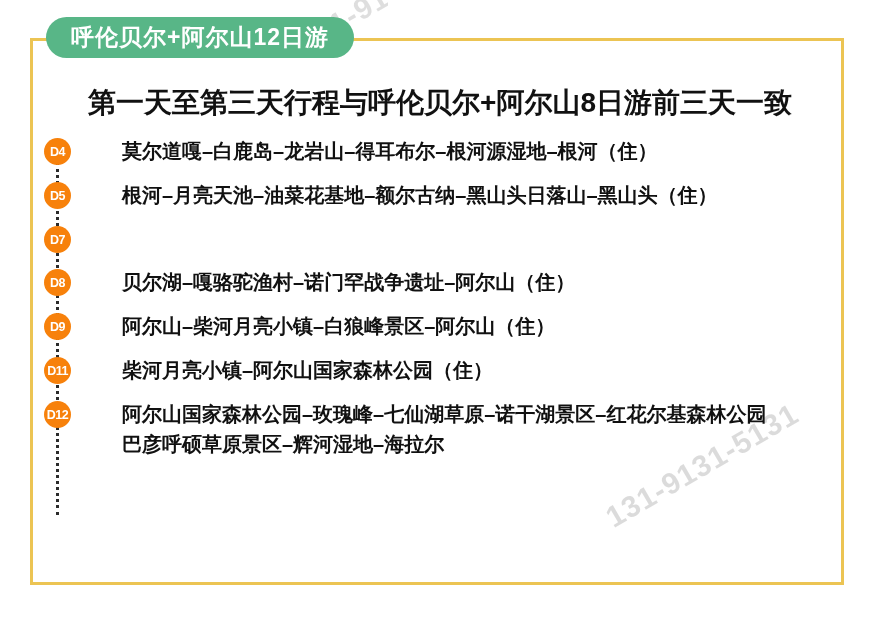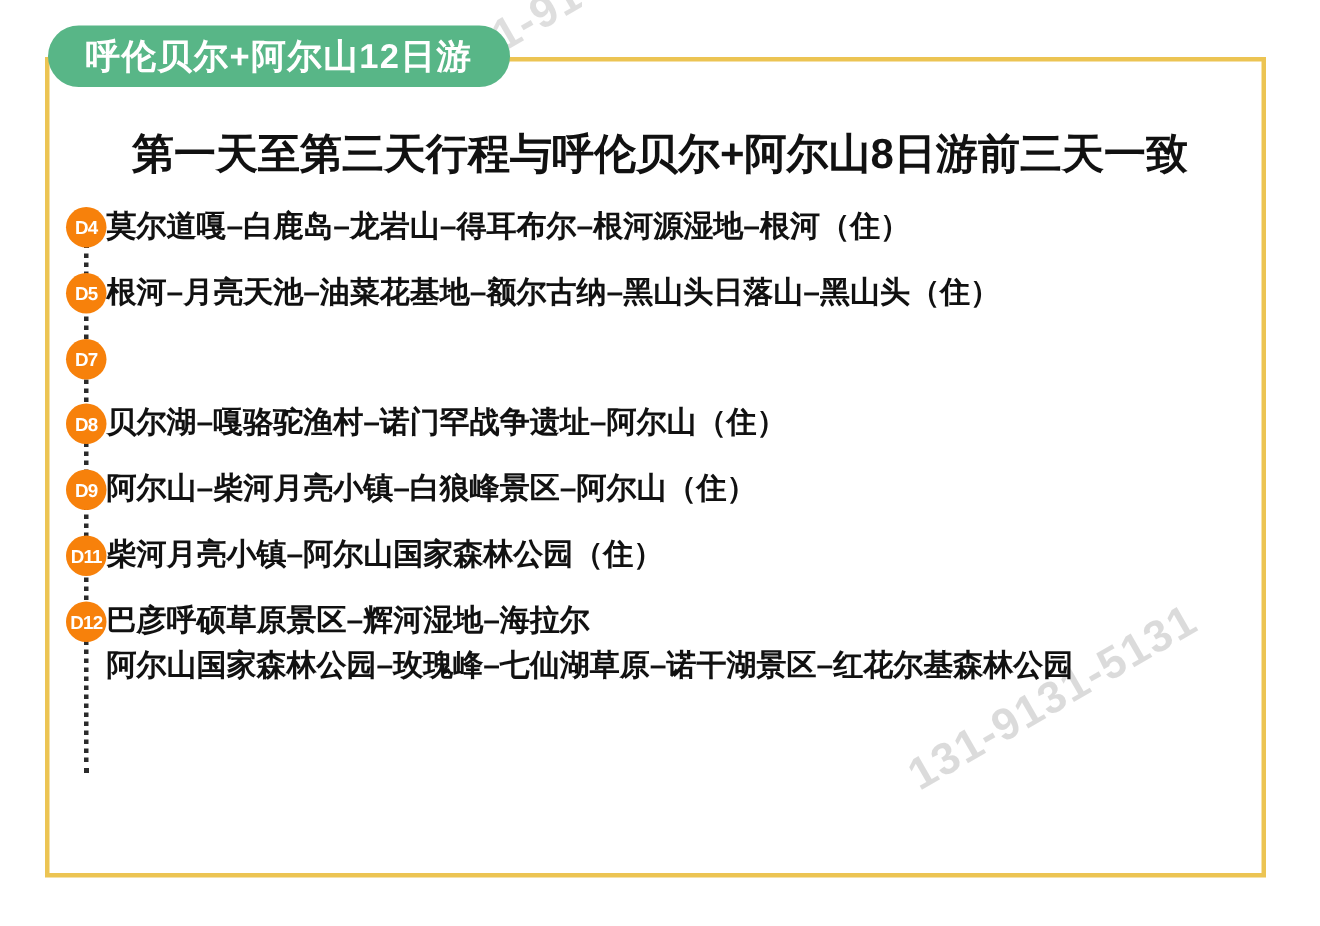--- a/index.html
+++ b/index.html
@@ -5,44 +5,44 @@
   html,body{margin:0;padding:0;background:#fff;}
   .page{
     position:relative;width:880px;height:617px;overflow:hidden;background:#fff;
     font-family:"Liberation Sans","DejaVu Sans",sans-serif;color:var(--text,#111);
   }
   .frame{
     position:absolute;left:30px;top:38px;width:814px;height:547px;
     border:3px solid var(--border,#ECC453);box-sizing:border-box;
   }
   .title-badge{
-    position:absolute;left:32px;top:17px;height:41px;z-index:3;
+    position:absolute;left:46px;top:17px;height:41px;z-index:3;
     background:var(--green,#58B687);border-radius:21px;
     display:flex;align-items:center;padding:0 25px;
     color:#fff;font-size:23px;font-weight:800;letter-spacing:1px;
   }
   .heading{
     position:absolute;left:60px;right:60px;top:84px;z-index:2;
     text-align:center;font-size:28px;font-weight:800;color:var(--text,#111);
   }
   .timeline{
     position:absolute;left:56px;top:162px;height:353px;width:0;
     border-left:3px dotted #2b2b2b;z-index:1;
   }
   .day-list{
     position:absolute;left:44px;top:136px;right:38px;z-index:2;
   }
-  .day-row{display:flex;align-items:flex-start;margin-bottom:14px;}
+  .day-row{display:flex;align-items:flex-start;margin-bottom:14px;gap:38px;}
   .day-badge{
     flex:none;width:27px;height:27px;margin-top:2px;border-radius:50%;
     background:var(--orange,#F7810B);color:#fff;
     display:flex;align-items:center;justify-content:center;
     font-size:12.5px;font-weight:800;letter-spacing:-0.5px;
   }
-  .day-text{font-size:20px;font-weight:700;line-height:30px;color:var(--text,#111);}
+  .day-text{margin-left:13px;font-size:20px;font-weight:700;line-height:30px;color:var(--text,#111);}
   .day-line{white-space:nowrap;}
   .watermark-main{
     position:absolute;left:600px;top:505px;z-index:0;
     transform:rotate(-30deg);transform-origin:0 0;
     font-size:30px;font-weight:700;letter-spacing:1px;color:rgba(0,0,0,0.14);
     white-space:nowrap;
   }
   .watermark-top-clip{
     position:absolute;left:298px;top:0;width:90px;height:42px;overflow:hidden;z-index:0;
   }
@@ -101,19 +101,19 @@
       </div>
       <div class="day-row">
         <span class="day-badge">D11</span>
         <div class="day-text">
           <div class="day-line">柴河月亮小镇–阿尔山国家森林公园（住）</div>
         </div>
       </div>
       <div class="day-row">
         <span class="day-badge">D12</span>
         <div class="day-text">
+          <div class="day-line">阿尔山国家森林公园–玫瑰峰–七仙湖草原–诺干湖景区–红花尔基森林公园</div>
           <div class="day-line">巴彦呼硕草原景区–辉河湿地–海拉尔</div>
-          <div class="day-line">阿尔山国家森林公园–玫瑰峰–七仙湖草原–诺干湖景区–红花尔基森林公园</div>
         </div>
       </div>
     </div>
 
 </div>
 
 </body></html>

